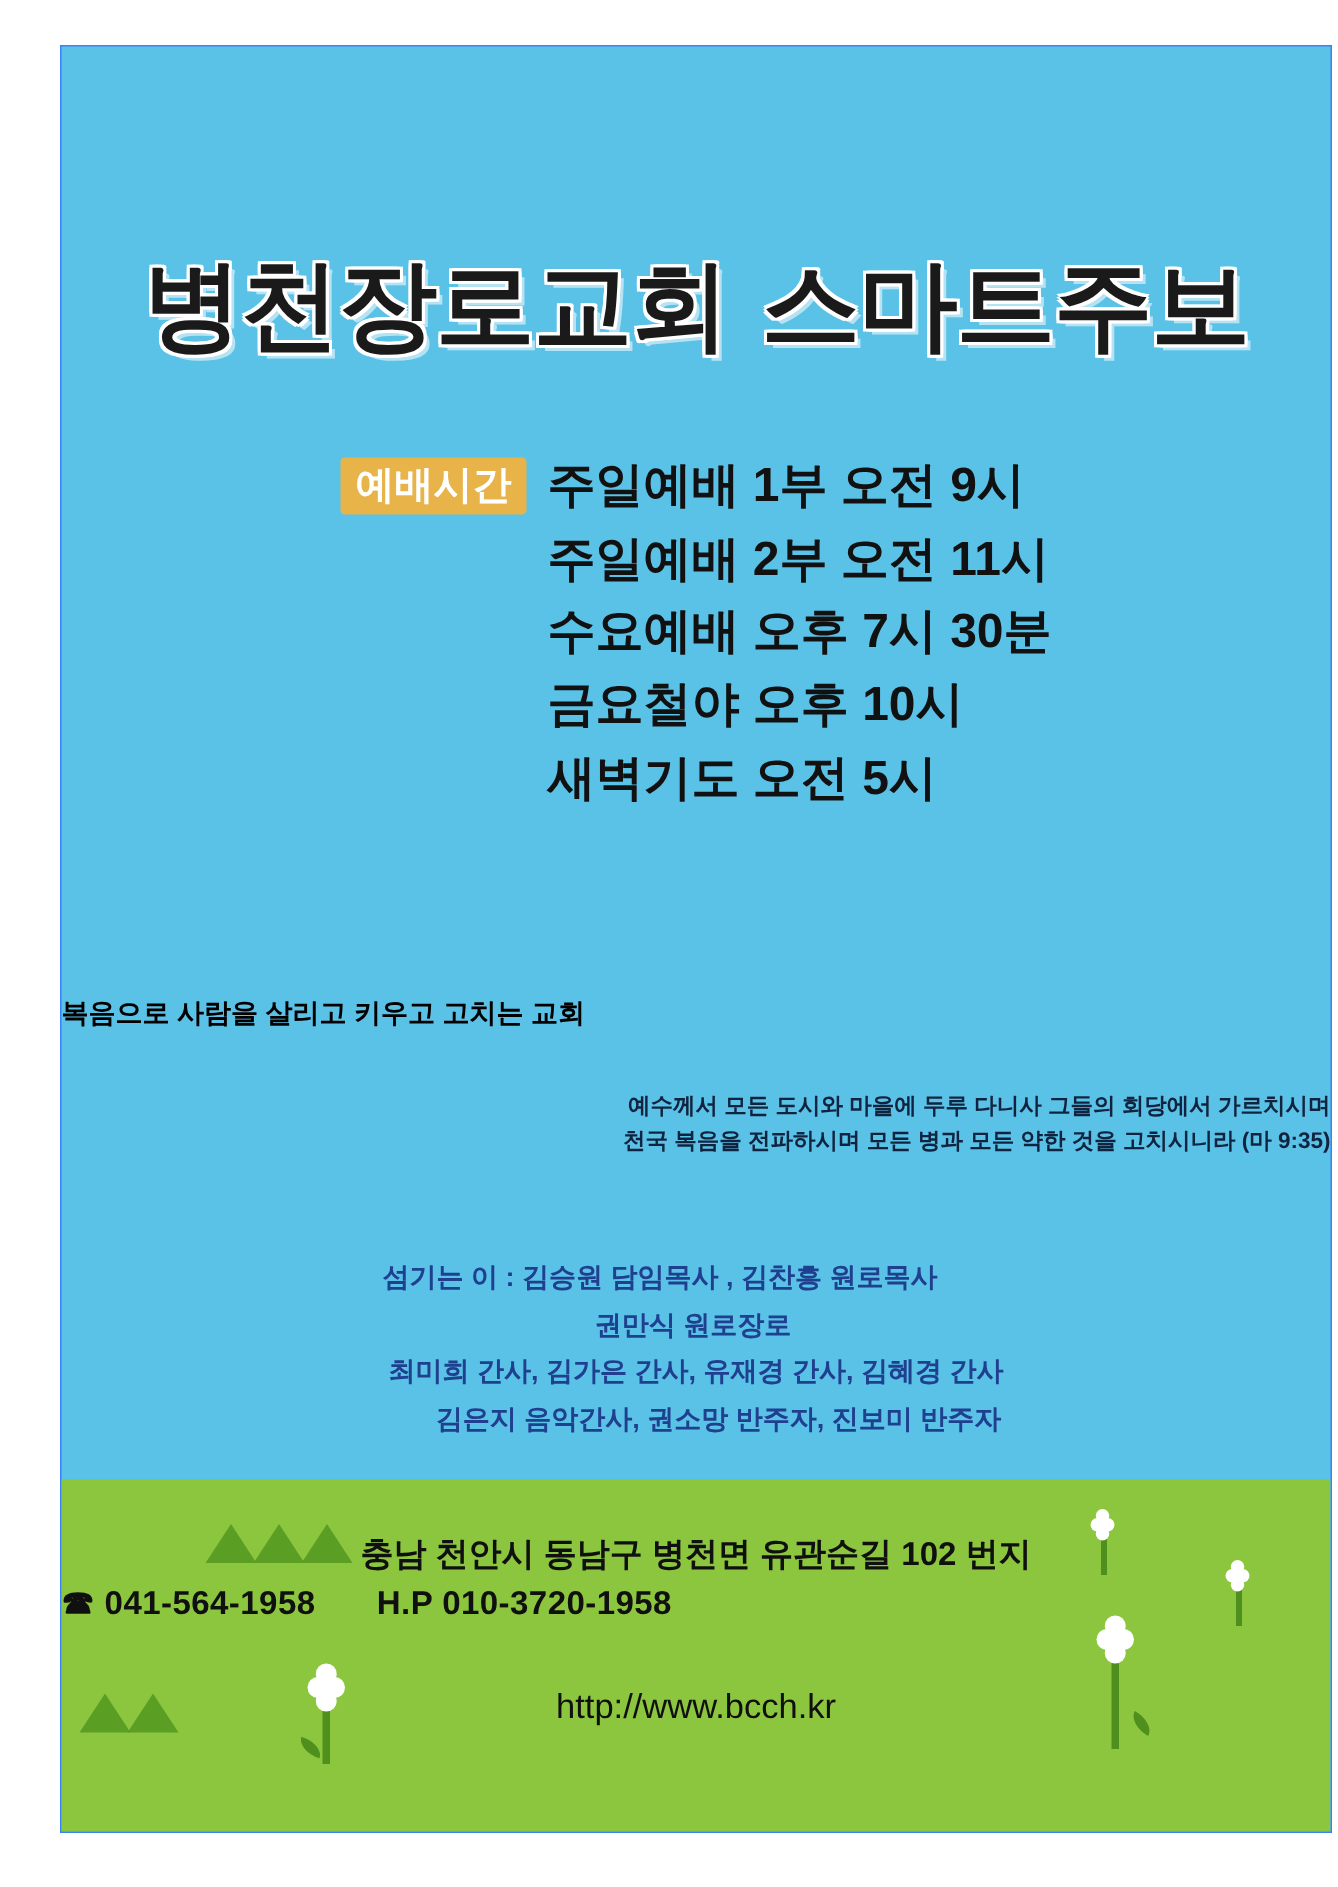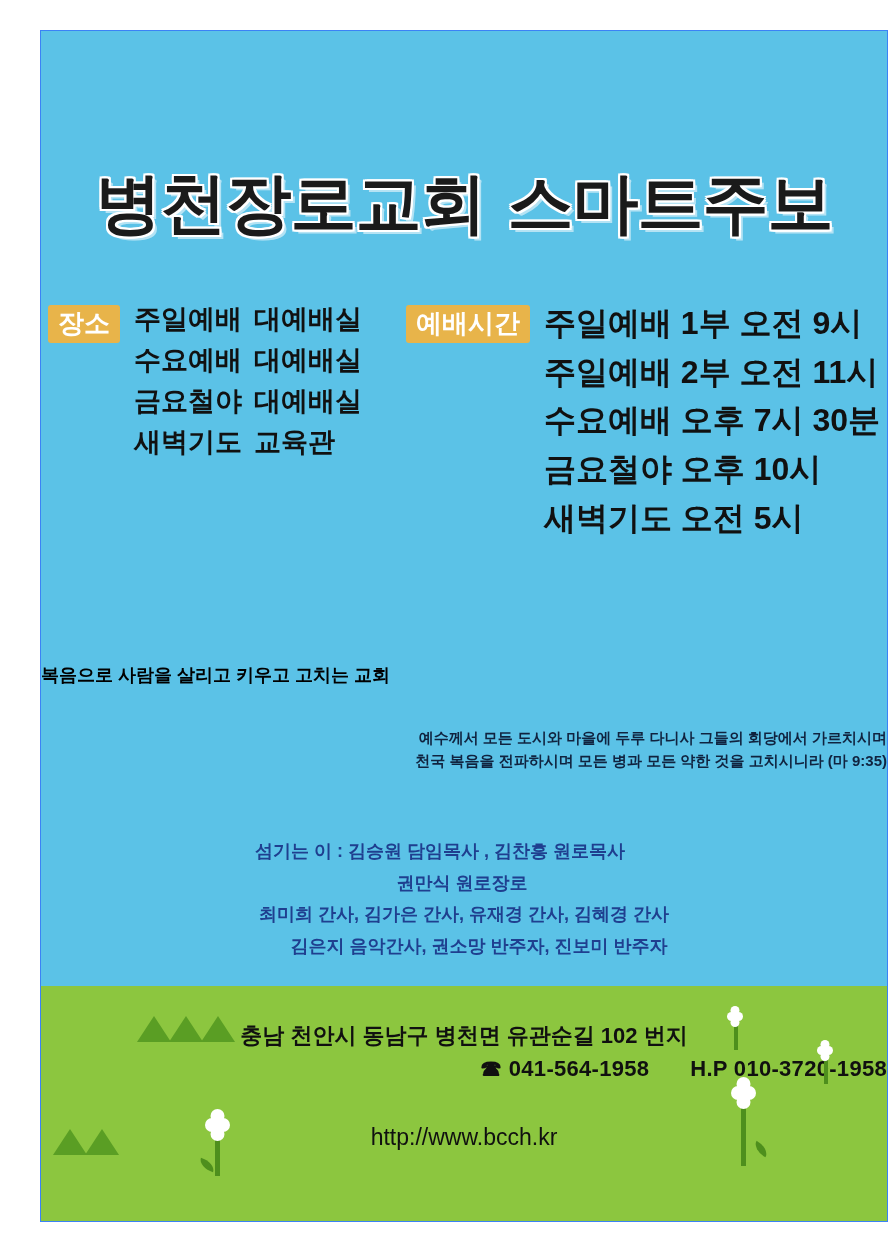--- a/index.html
+++ b/index.html
@@ -138,21 +138,21 @@
     text-align: center;
     font-size: 22px;
     font-weight: bold;
     color: #101010;
     line-height: 1.45;
   }
   .phones {
     position: absolute;
     top: 68px;
     width: 100%;
-    text-align: right;
+    text-align: left;
     font-size: 22px;
     font-weight: bold;
     color: #101010;
     letter-spacing: 0.3px;
   }
   .phones .sep { display: inline-block; width: 28px; }
   .website {
     position: absolute;
     top: 138px;
     width: 100%;
@@ -195,37 +195,20 @@
 <body>
 
 <div class="poster">
 
   <div class="title-wrap">
     <div class="title">병천장로교회 스마트주보</div>
   </div>
 
   <div class="info">
 
-    <div class="col col-place">
-      <div class="tag">장소</div>
-      <div class="rows">
-        <div class="row">
-          <span class="what">주일예배</span><span>대예배실</span>
-        </div>
-        <div class="row">
-          <span class="what">수요예배</span><span>대예배실</span>
-        </div>
-        <div class="row">
-          <span class="what">금요철야</span><span>대예배실</span>
-        </div>
-        <div class="row">
-          <span class="what">새벽기도</span><span>교육관</span>
-        </div>
-      </div>
-    </div>
 
     <div class="col col-time">
       <div class="tag">예배시간</div>
       <div class="rows">
         <div class="row">주일예배 1부 오전 9시</div>
         <div class="row">주일예배 2부 오전 11시</div>
         <div class="row">수요예배 오후 7시 30분</div>
         <div class="row">금요철야 오후 10시</div>
         <div class="row">새벽기도 오전 5시</div>
       </div>

